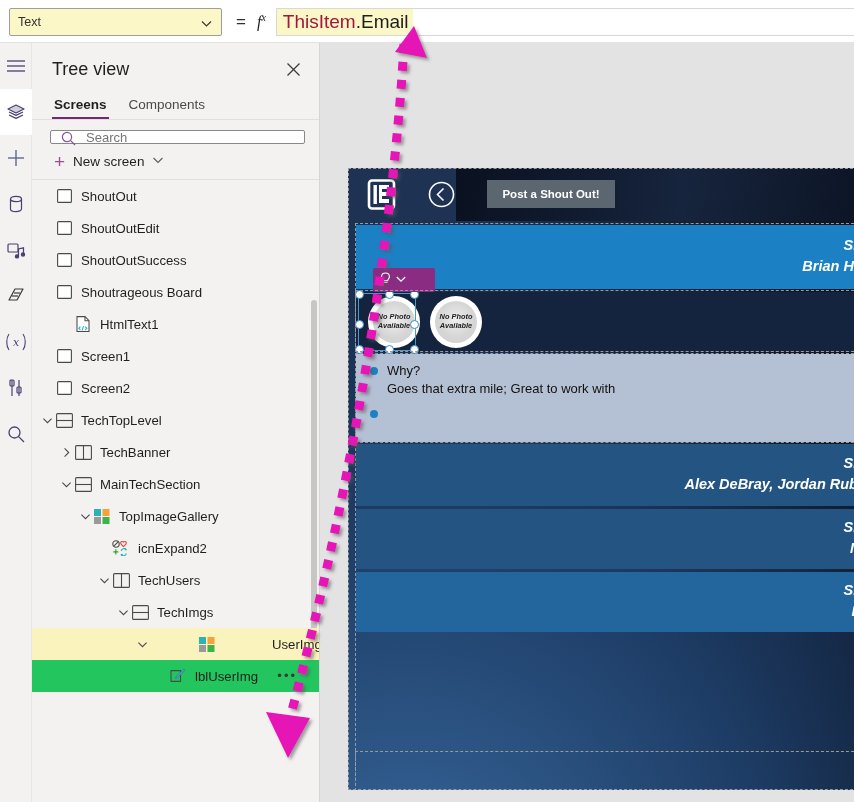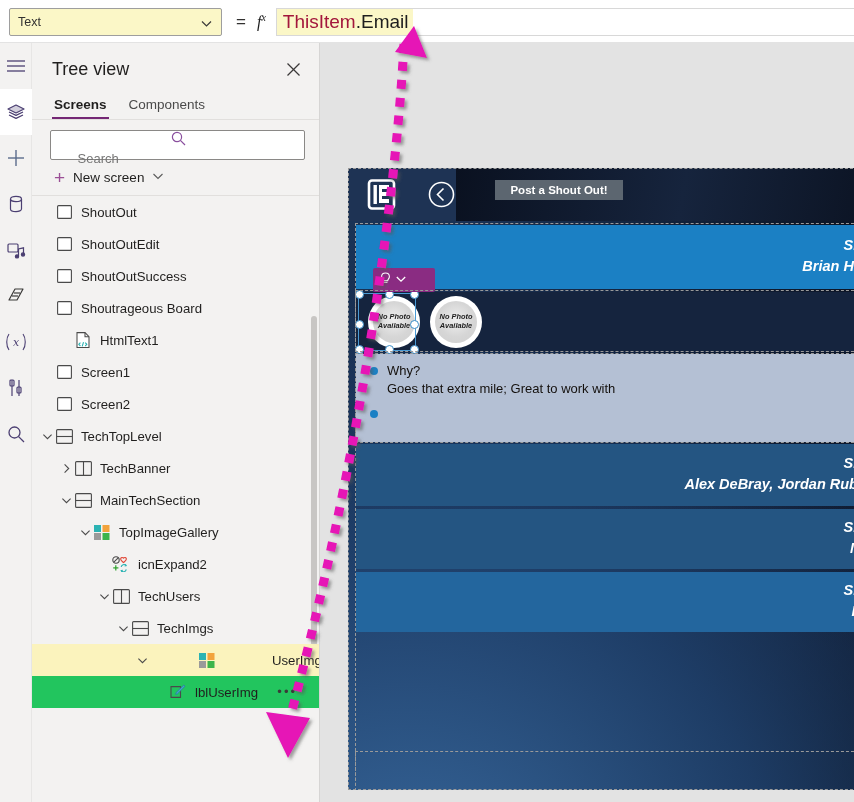--- a/index.html
+++ b/index.html
@@ -42,22 +42,22 @@
     box-sizing:border-box;border-right:1px solid #d6d5d4;overflow:hidden;}
   .tree-head{display:flex;align-items:center;justify-content:space-between;
     padding:14px 14px 8px 20px;}
   .tree-title{font-size:18px;color:#201f1e;font-weight:400;}
   .tree-close{width:24px;height:24px;display:flex;align-items:center;justify-content:center;color:#333;}
   .tabs{display:flex;gap:18px;padding:4px 0 0 20px;border-bottom:1px solid #e1dfdd;}
   .tab{font-size:13.5px;color:#4a4a4a;padding:4px 2px 7px 2px;position:relative;}
   .tab.active{color:#201f1e;font-weight:700;}
   .tab.active:after{content:"";position:absolute;left:0;right:0;bottom:0;height:2px;background:#742774;}
   .tree-tools{padding:10px 14px 0 18px;}
-  .search{position:relative;height:30px;background:#fff;border:1px solid #8a8886;
-    border-radius:2px;display:flex;align-items:center;box-sizing:border-box;flex-direction:column;}
+  .search{position:relative;height:14px;background:#fff;border:1px solid #8a8886;
+    border-radius:2px;display:flex;box-sizing:border-box;}
   .search .mag{margin:0 8px 0 10px;color:#7a3b8f;}
   .search input{border:none;outline:none;font-size:13px;color:#605e5c;background:transparent;
     font-family:inherit;width:200px;}
   .newscreen{display:flex;align-items:center;gap:8px;padding:10px 0 10px 4px;font-size:13.5px;color:#201f1e;}
   .newscreen .plus{color:#9b4f96;font-size:19px;line-height:14px;}
   .tree-sep{height:1px;background:#e1dfdd;margin:0;}
 
   .tree-list{position:relative;height:563px;overflow:hidden;}
   .node{display:flex;align-items:center;height:32px;font-size:13.2px;color:#201f1e;
     padding-right:0;position:relative;white-space:nowrap;}
@@ -77,22 +77,22 @@
      radial-gradient(ellipse at 115% 10%, rgba(9,14,26,1) 0%, rgba(16,32,58,0) 55%),
      linear-gradient(160deg,#1b3558 0%,#16294a 45%,#0c1526 100%);}
   .dashed{position:absolute;border:1px dashed #9a9a9a;box-sizing:border-box;pointer-events:none;}
 
   .topbar{position:absolute;left:0;top:0;right:0;height:53px;}
   .topbar-l{position:absolute;left:0;top:0;width:108px;height:53px;background:#1e3354;}
   .topbar-r{position:absolute;left:108px;top:0;right:0;height:53px;
      background:linear-gradient(100deg,#0a1120 0%,#16243d 55%,#0c1424 100%);}
   .logo{position:absolute;left:18px;top:10px;width:32px;height:33px;}
   .backbtn{position:absolute;left:80px;top:13px;width:27px;height:27px;}
-  .shoutbtn{position:absolute;left:139px;top:12px;width:128px;height:20px;background:#5c6670;
-     color:#ffffff;font-size:11.5px;font-weight:700;display:flex;align-items:center;justify-content:center;margin-left:8px;}
+  .shoutbtn{position:absolute;left:139px;top:12px;width:128px;height:28px;background:#5c6670;
+     color:#ffffff;font-size:11.5px;font-weight:700;display:flex;align-items:center;justify-content:center;}
 
   .card{position:absolute;left:8px;width:512px;box-sizing:border-box;}
   .card-blue{background:#1b80c4;}
   .card-navy{background:#245582;}
   .card-navy2{background:#23669e;}
   .card-txt{position:absolute;right:6px;text-align:right;color:#ffffff;font-style:italic;
      font-weight:700;font-size:14.5px;line-height:21px;white-space:nowrap;}
 
   .imgrow{position:absolute;left:8px;width:512px;height:60px;background:#15243e;}
   .avatar{position:absolute;width:52px;height:52px;border-radius:50%;background:#ffffff;

